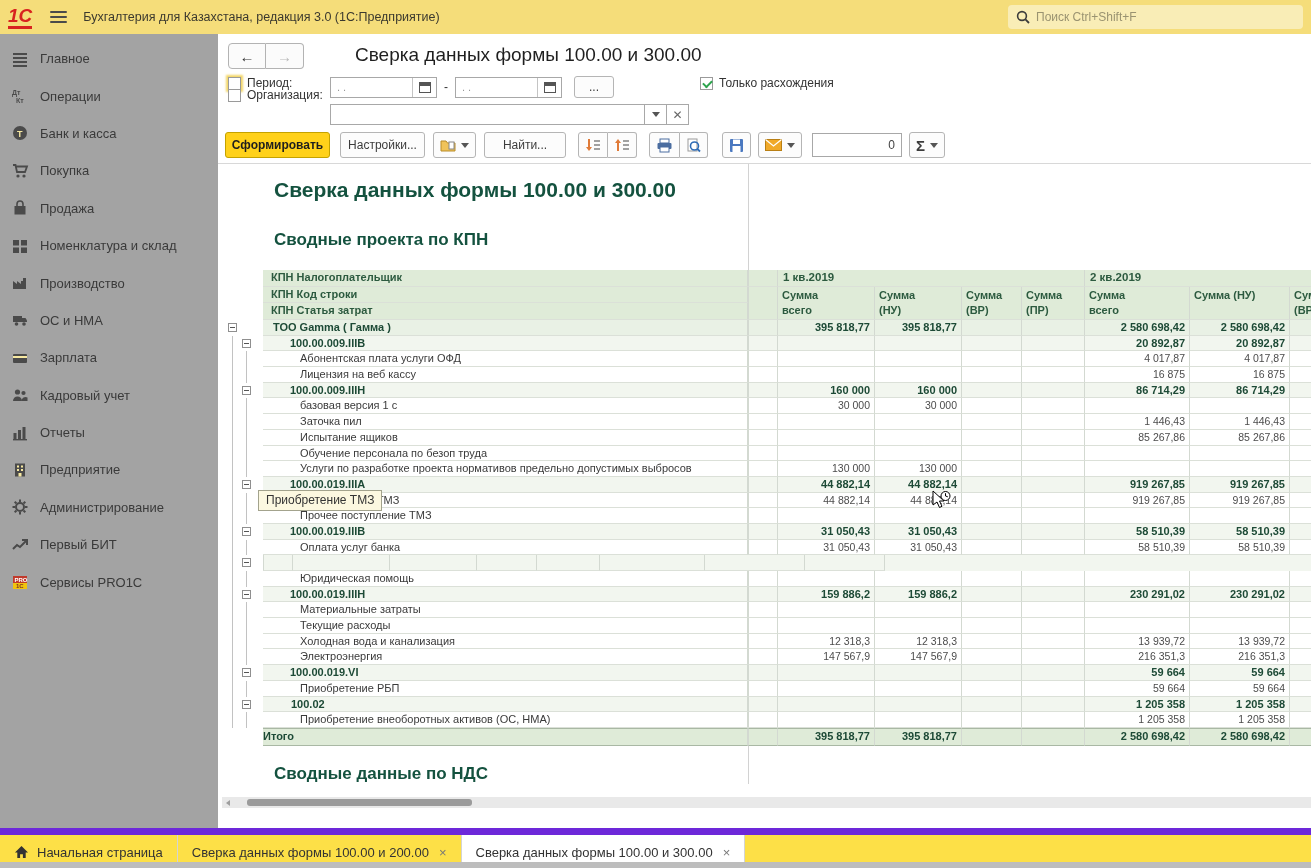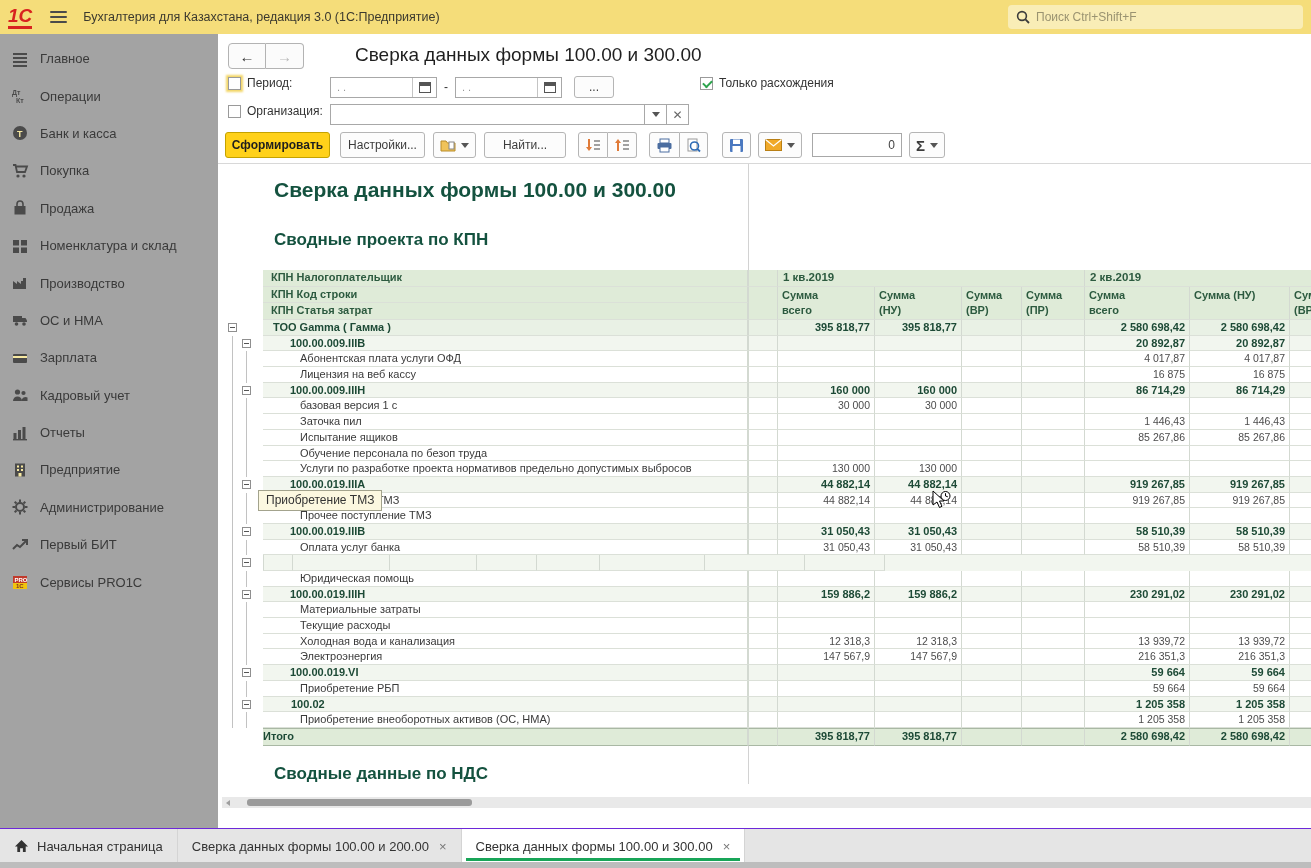--- a/index.html
+++ b/index.html
@@ -75,21 +75,21 @@
   .tl{position:absolute;top:0;bottom:0;width:1px;background:#c2c2c2;}
 
   .tooltip{position:absolute;left:33px;top:326px;height:21px;background:#fcf8e0;border:1px solid #a3a38d;font-size:12px;color:#333;padding:2px 7px 0 7px;z-index:5;white-space:nowrap;}
 
   
   .hscroll{position:absolute;left:222px;top:797px;width:1089px;height:11px;background:#e9e9e9;}
   .hthumb{position:absolute;left:25px;top:2px;width:225px;height:7px;border-radius:3px;background:#9b9b9b;}
   .harrow{position:absolute;left:4px;top:3px;width:0;height:0;border-top:3px solid transparent;border-bottom:3px solid transparent;border-right:4px solid #9e9e9e;}
 
   
-  .tabbar{position:absolute;left:0;top:828px;width:1311px;height:34px;background:#e5e5e5;display:flex;border-top:1px solid #6d28d9;}
+  .tabbar{position:absolute;left:0;top:828px;width:1311px;height:34px;background:#fde047;display:flex;border-top:7px solid #6d28d9;}
   .tab{height:34px;display:flex;align-items:center;padding:0 14px;font-size:13px;color:#333;border-right:1px solid #d4d4d4;position:relative;cursor:pointer;}
   .tab.active{background:#fff;}
   .tab.active:after{content:"";position:absolute;left:4px;right:4px;bottom:2px;height:3px;background:#18a558;}
   .tab .x{margin-left:10px;color:#777;font-size:13px;}
   .tab .home{margin-right:8px;display:flex;}
   .bottomstrip{position:absolute;left:0;top:862px;width:1311px;height:6px;background:#bdbdbd;}
 
   .cursorbusy{position:absolute;z-index:6;}
 </style>
 </head>
@@ -310,21 +310,21 @@
             <span class="cal"></span>
           </span>
       </div>
       <div class="btn small" style="margin-left:12px;width:40px;">...</div>
     </div>
     <div class="frow" style="left:482px;top:42px;">
       <span class="chk checked"></span>
       <span class="flabel">Только расхождения</span>
     </div>
 
-    <div class="frow" style="left:10px;top:70px;">
+    <div class="frow" style="left:10px;top:54px;">
       <span class="chk"></span>
       <span class="flabel">Организация:</span>
     </div>
     <div class="frow" style="left:112px;top:70px;">
       <div class="orginput"></div>
       <div class="combobtn">
           <span class="caret" style="margin-left:0;"></span>
         </div>
       <div class="xbtn">✕</div>
     </div>

